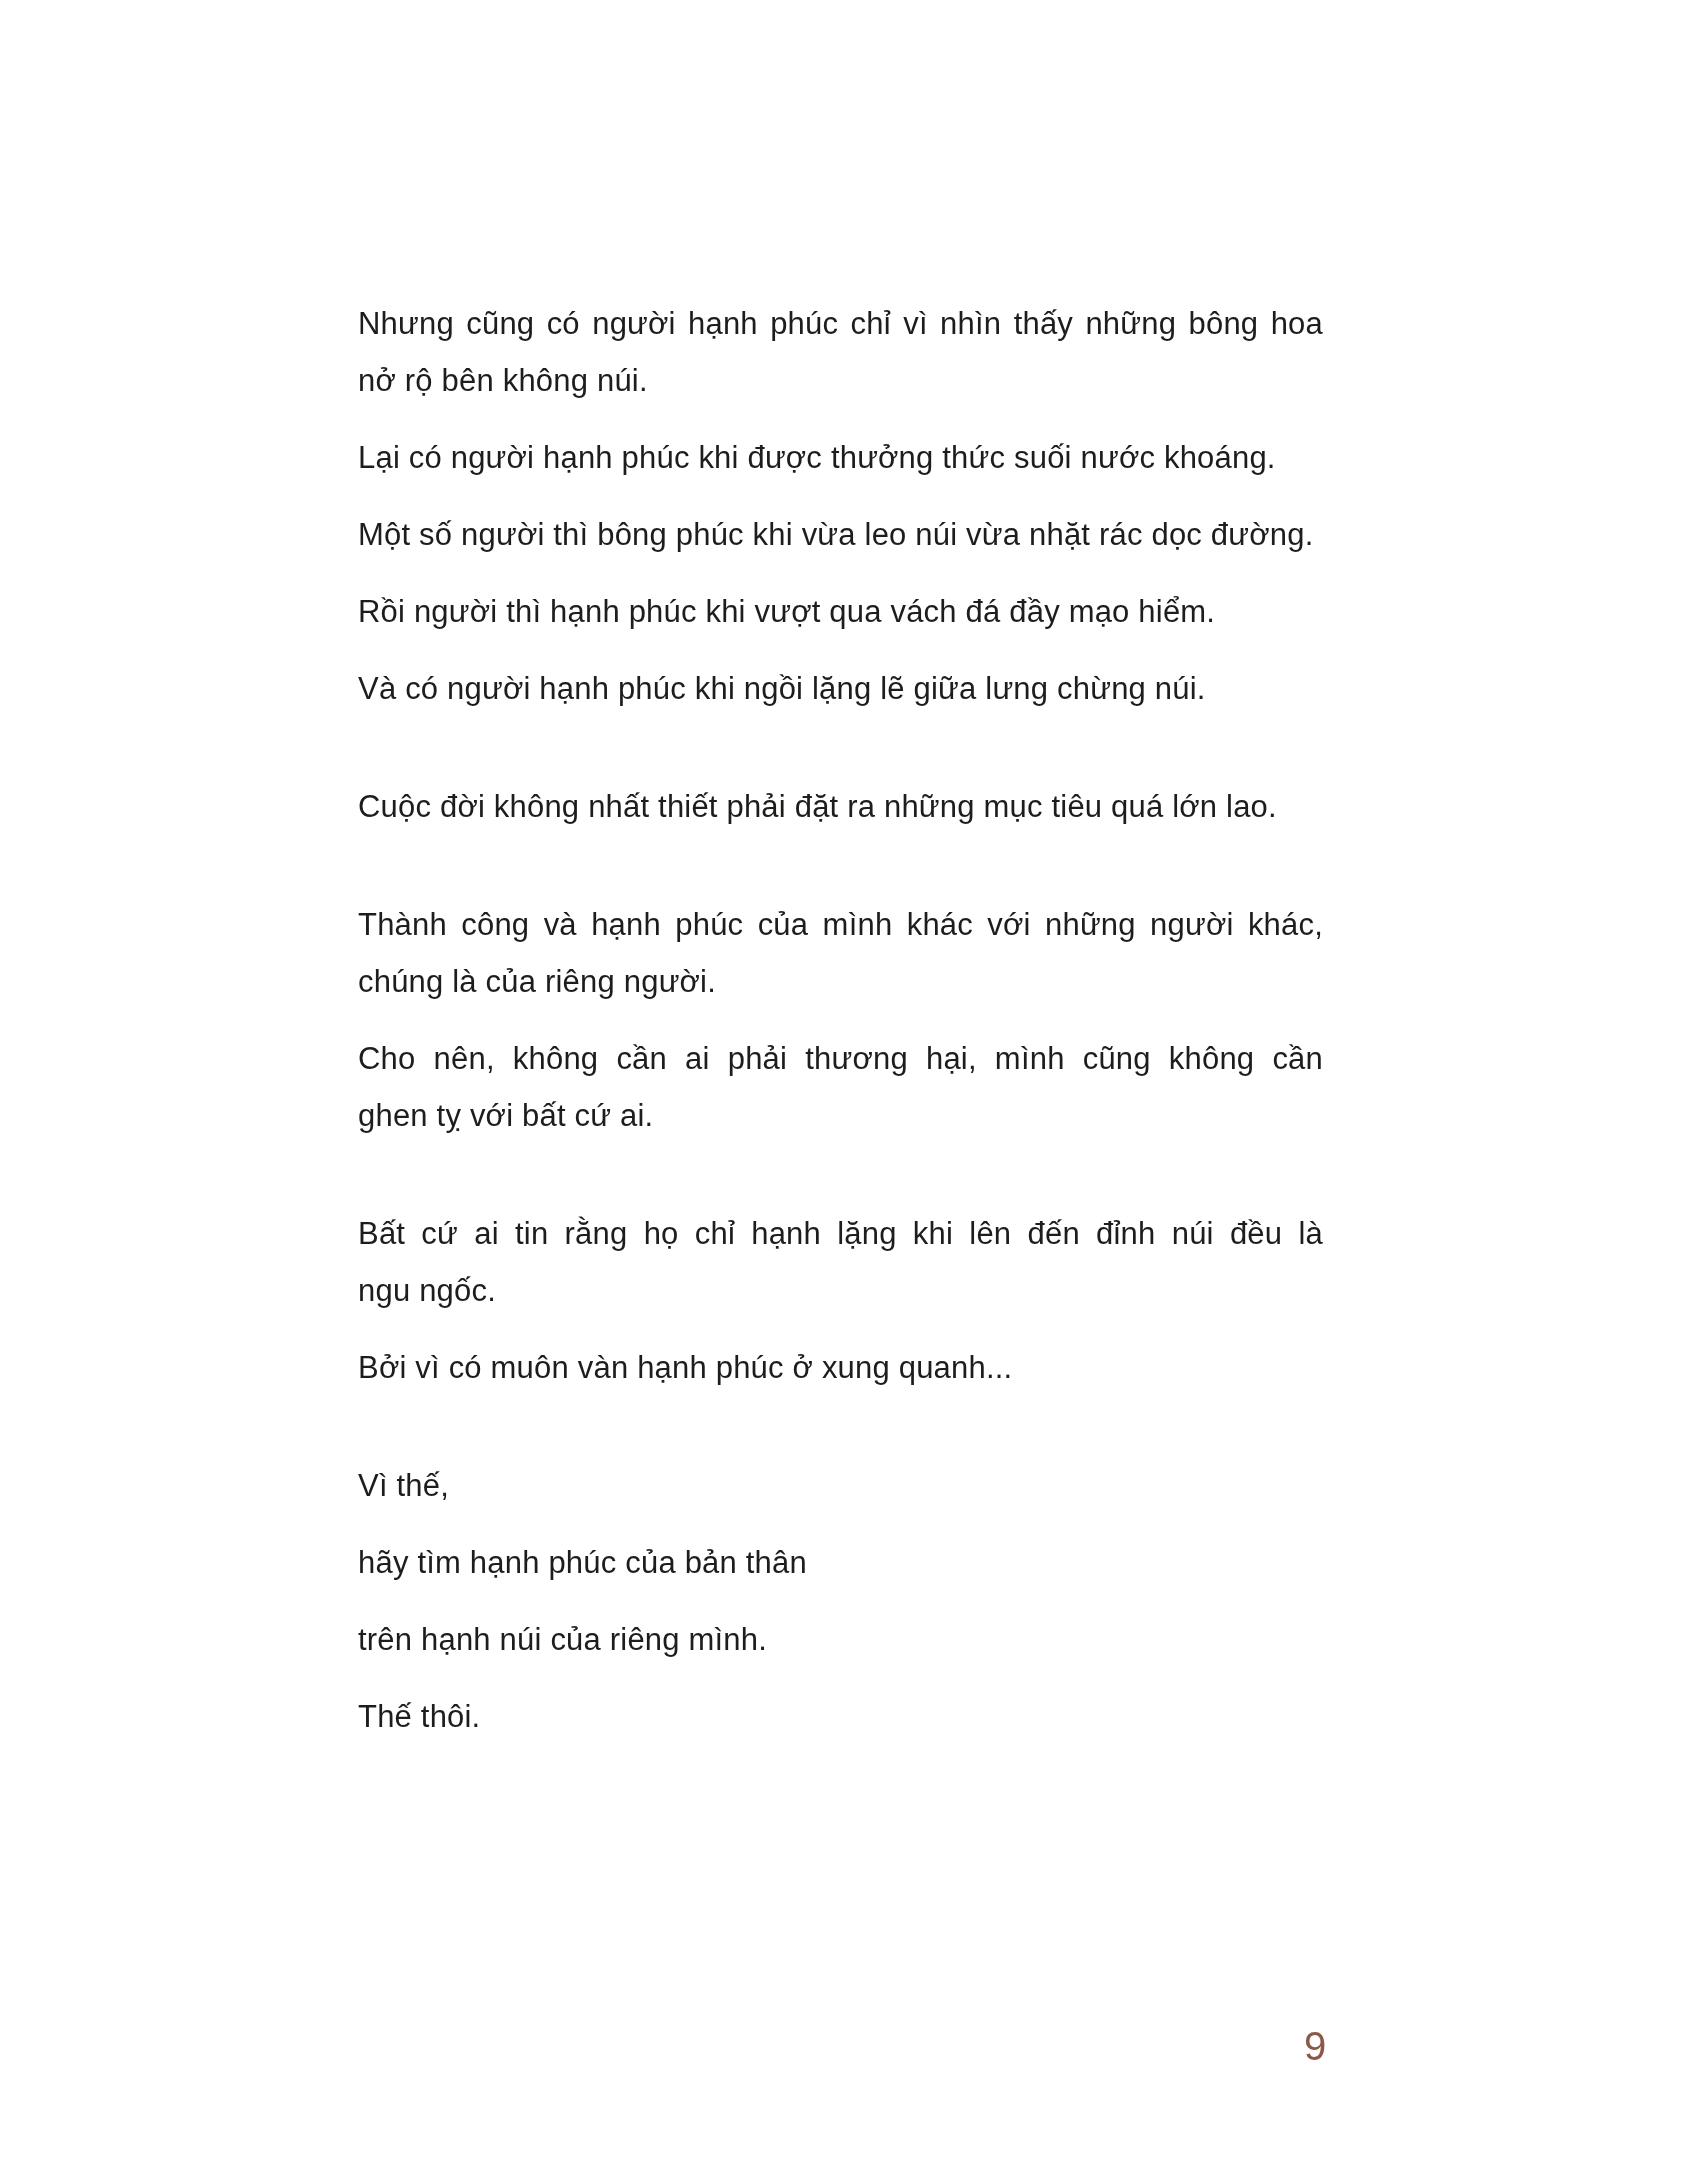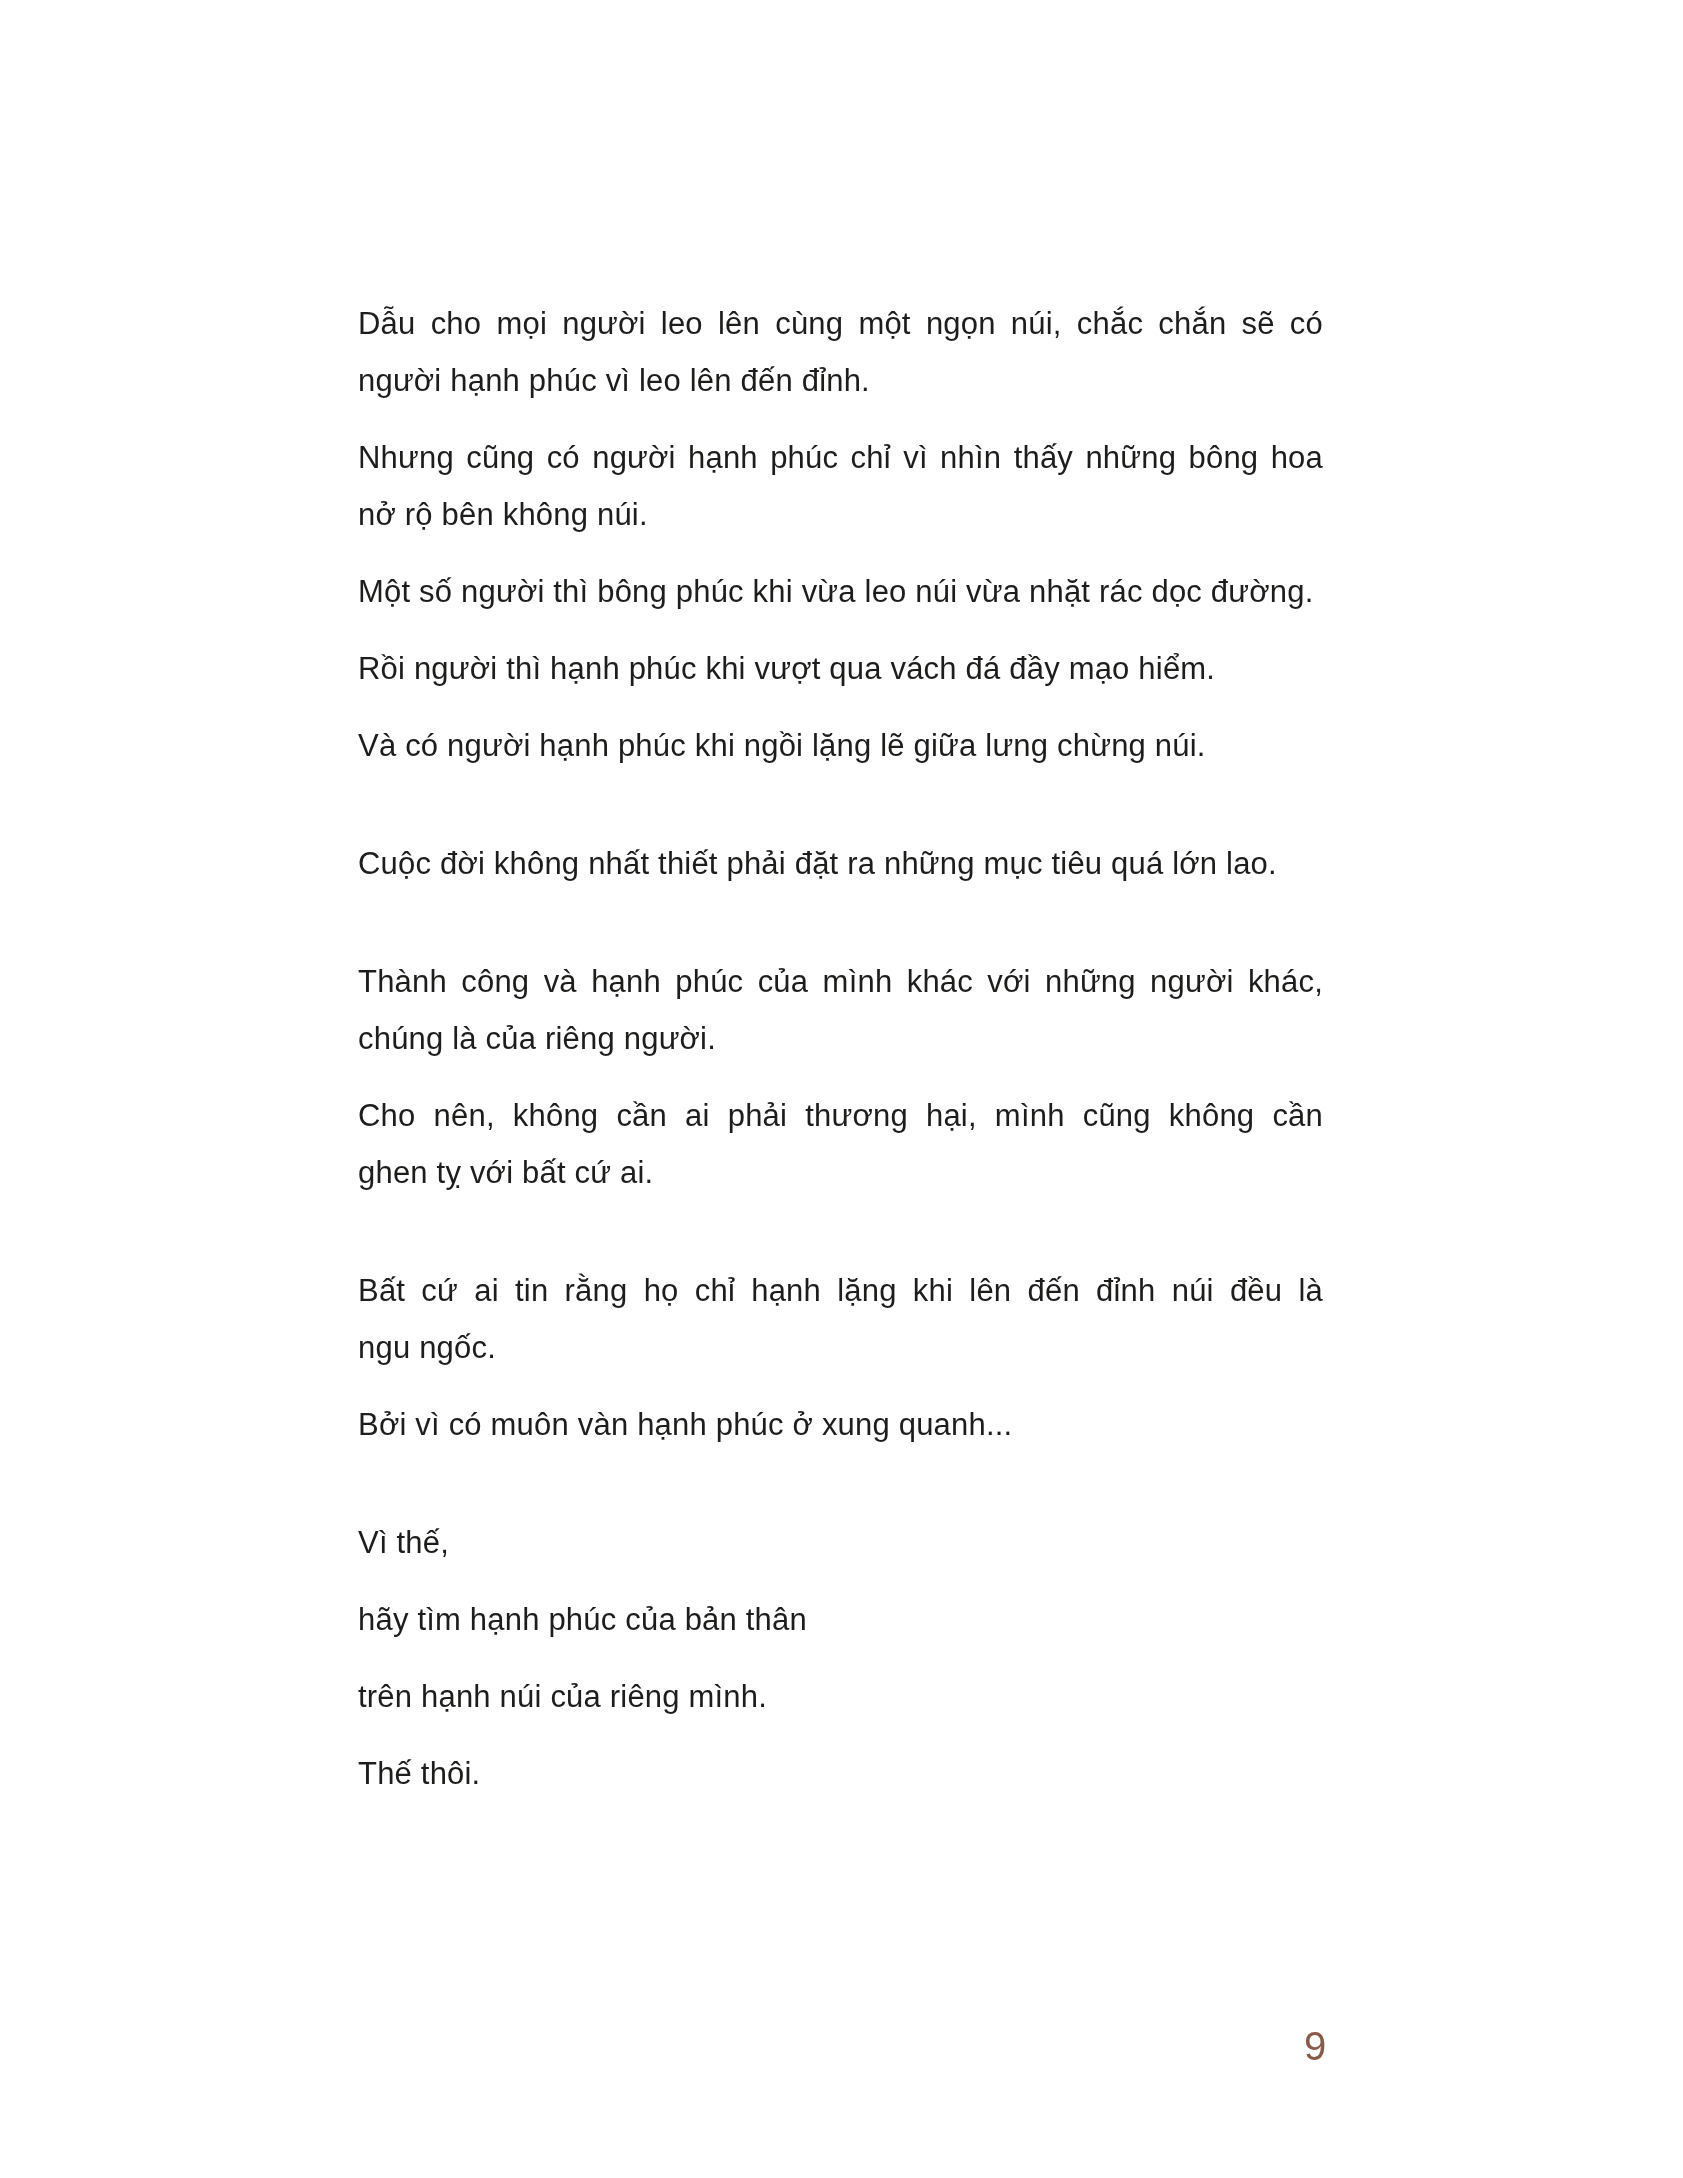--- a/index.html
+++ b/index.html
@@ -57,30 +57,29 @@
     text-align: center;
   }
 </style>
 </head>
 <body>
 
 <div class="page">
 
   <section class="text-block">
 
-    <p class="para">
-      <span class="line just">Dẫu cho mọi người leo lên cùng một ngọn núi, chắc chắn sẽ có</span>
-      <span class="line">người hạnh phúc vì leo lên đến đỉnh.</span>
-    </p>
 
     <p class="para">
       <span class="line just">Nhưng cũng có người hạnh phúc chỉ vì nhìn thấy những bông hoa</span>
       <span class="line">nở rộ bên không núi.</span>
     </p>
 
+    <p class="para">
+      <span class="line">Lại có người hạnh phúc khi được thưởng thức suối nước khoáng.</span>
+    </p>
 
     <p class="para">
       <span class="line">Một số người thì bông phúc khi vừa leo núi vừa nhặt rác dọc đường.</span>
     </p>
 
     <p class="para">
       <span class="line">Rồi người thì hạnh phúc khi vượt qua vách đá đầy mạo hiểm.</span>
     </p>
 
     <p class="para section-end">

